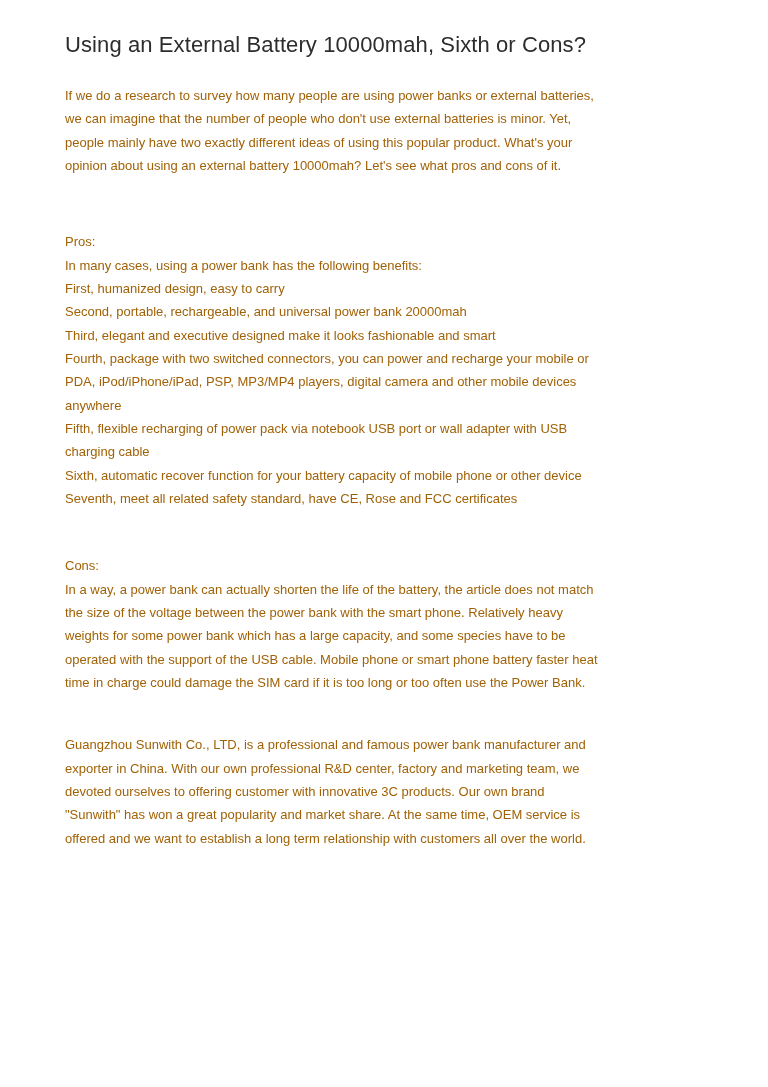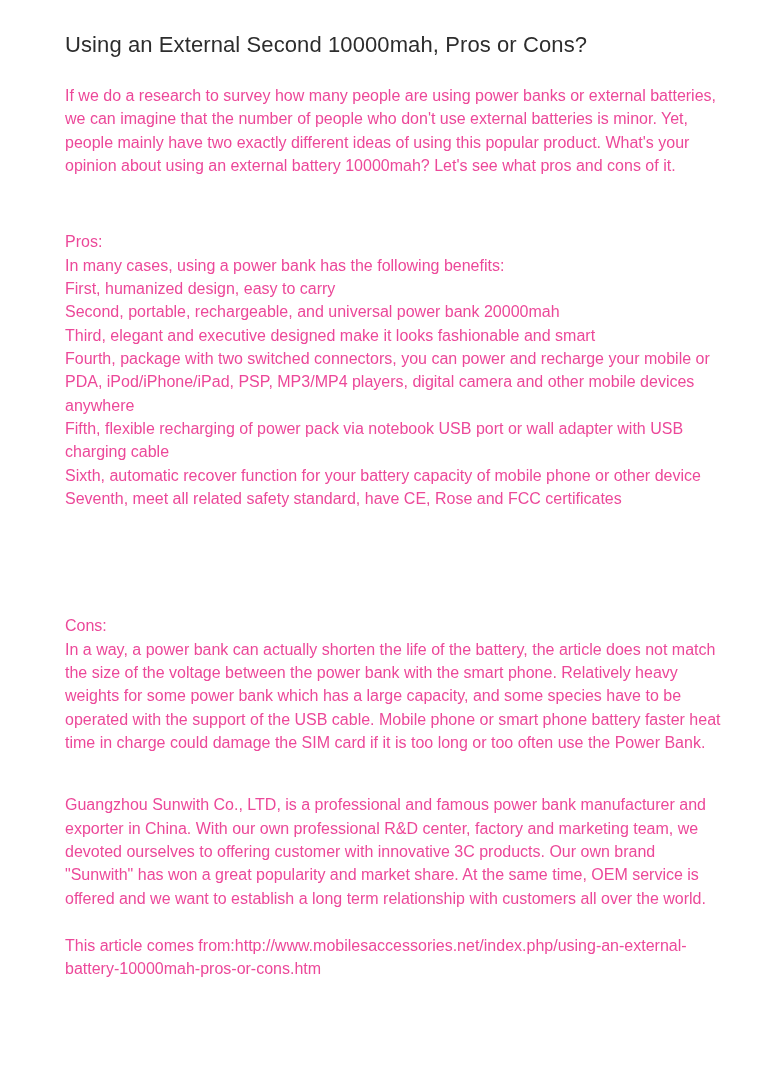--- a/index.html
+++ b/index.html
@@ -20,38 +20,38 @@
     margin: 0 0 24px 0;
     font-size: 22px;
     font-weight: 400;
     line-height: 30px;
     color: #2d2d2d;
     letter-spacing: 0.1px;
     white-space: pre;
   }
   .para {
     margin: 0;
-    font-size: 16px;
+    font-size: 13px;
     font-weight: 400;
-    color: #ec4899;
+    color: #a16207;
     line-height: 23.33px;
     white-space: pre;
     letter-spacing: 0px;
   }
   .mt-70 { margin-top: 53px; }
-  .mt-68 { margin-top: 104px; }
+  .mt-68 { margin-top: 44px; }
   .mt-23 { margin-top: 39px; }
   .mt-24 { margin-top: 24px; }
 </style>
 </head>
 <body>
 
 <div class="doc-page">
 
-  <h1 class="doc-title">Using an External Second 10000mah, Pros or Cons?</h1>
+  <h1 class="doc-title">Using an External Battery 10000mah, Sixth or Cons?</h1>
 
   <p class="para">If we do a research to survey how many people are using power banks or external batteries,
 we can imagine that the number of people who don't use external batteries is minor. Yet,
 people mainly have two exactly different ideas of using this popular product. What's your
 opinion about using an external battery 10000mah? Let's see what pros and cons of it.</p>
 
   <p class="para mt-70">Pros:
 In many cases, using a power bank has the following benefits:
 First, humanized design, easy to carry
 Second, portable, rechargeable, and universal power bank 20000mah
@@ -70,16 +70,14 @@
 weights for some power bank which has a large capacity, and some species have to be
 operated with the support of the USB cable. Mobile phone or smart phone battery faster heat
 time in charge could damage the SIM card if it is too long or too often use the Power Bank.</p>
 
   <p class="para mt-23">Guangzhou Sunwith Co., LTD, is a professional and famous power bank manufacturer and
 exporter in China. With our own professional R&amp;D center, factory and marketing team, we
 devoted ourselves to offering customer with innovative 3C products. Our own brand
 "Sunwith" has won a great popularity and market share. At the same time, OEM service is
 offered and we want to establish a long term relationship with customers all over the world.</p>
 
-  <p class="para mt-24">This article comes from:http://www.mobilesaccessories.net/index.php/using-an-external-
-battery-10000mah-pros-or-cons.htm</p>
 
 </div>
 
 </body></html>

